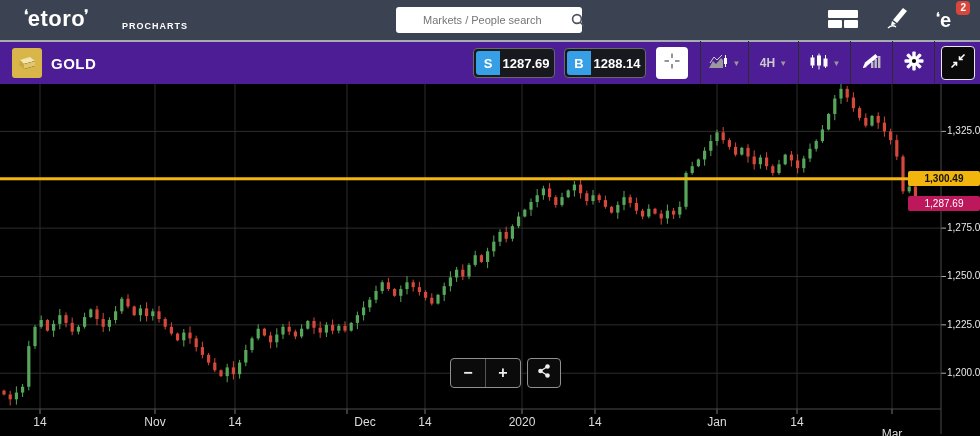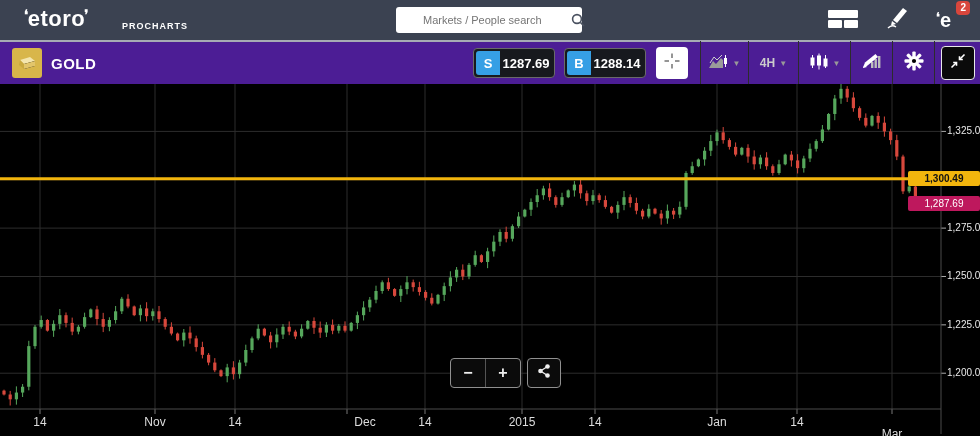--- a/index.html
+++ b/index.html
@@ -562,21 +562,21 @@
       <line x1="0" y1="325" x2="941" y2="325" stroke="#4a4a4a" stroke-width="1"></line>
       <line x1="941" y1="0" x2="941" y2="350" stroke="#4a4a4a" stroke-width="1"></line>
       <line x1="0" y1="94.81101190476188" x2="941" y2="94.81101190476188" stroke="#f2b50d" stroke-width="3"></line>
     </svg>
   <div id="labels">
       <span class="time-label" style="left: 40px;">14</span>
       <span class="time-label" style="left: 155px; text-align: center;">Nov</span>
       <span class="time-label" style="left: 235px;">14</span>
       <span class="time-label" style="left: 347px; padding-left: 36px;">Dec</span>
       <span class="time-label" style="left: 425px;">14</span>
-      <span class="time-label" style="left: 522px;">2015</span>
+      <span class="time-label" style="left: 522px;">2020</span>
       <span class="time-label" style="left: 595px;">14</span>
       <span class="time-label" style="left: 717px;">Jan</span>
       <span class="time-label" style="left: 797px;">14</span>
       <span class="time-label" style="left: 892px; margin-top: 12px;">Mar</span>
       <span class="price-label" style="top: 41.3958px;">1,325.00</span>
       <span class="price-label" style="top: 89.7589px;">1,300.00</span>
       <span class="price-label" style="top: 138.122px;">1,275.00</span>
       <span class="price-label" style="top: 186.485px;">1,250.00</span>
       <span class="price-label" style="top: 234.848px;">1,225.00</span>
       <span class="price-label" style="top: 283.211px;">1,200.00</span>

